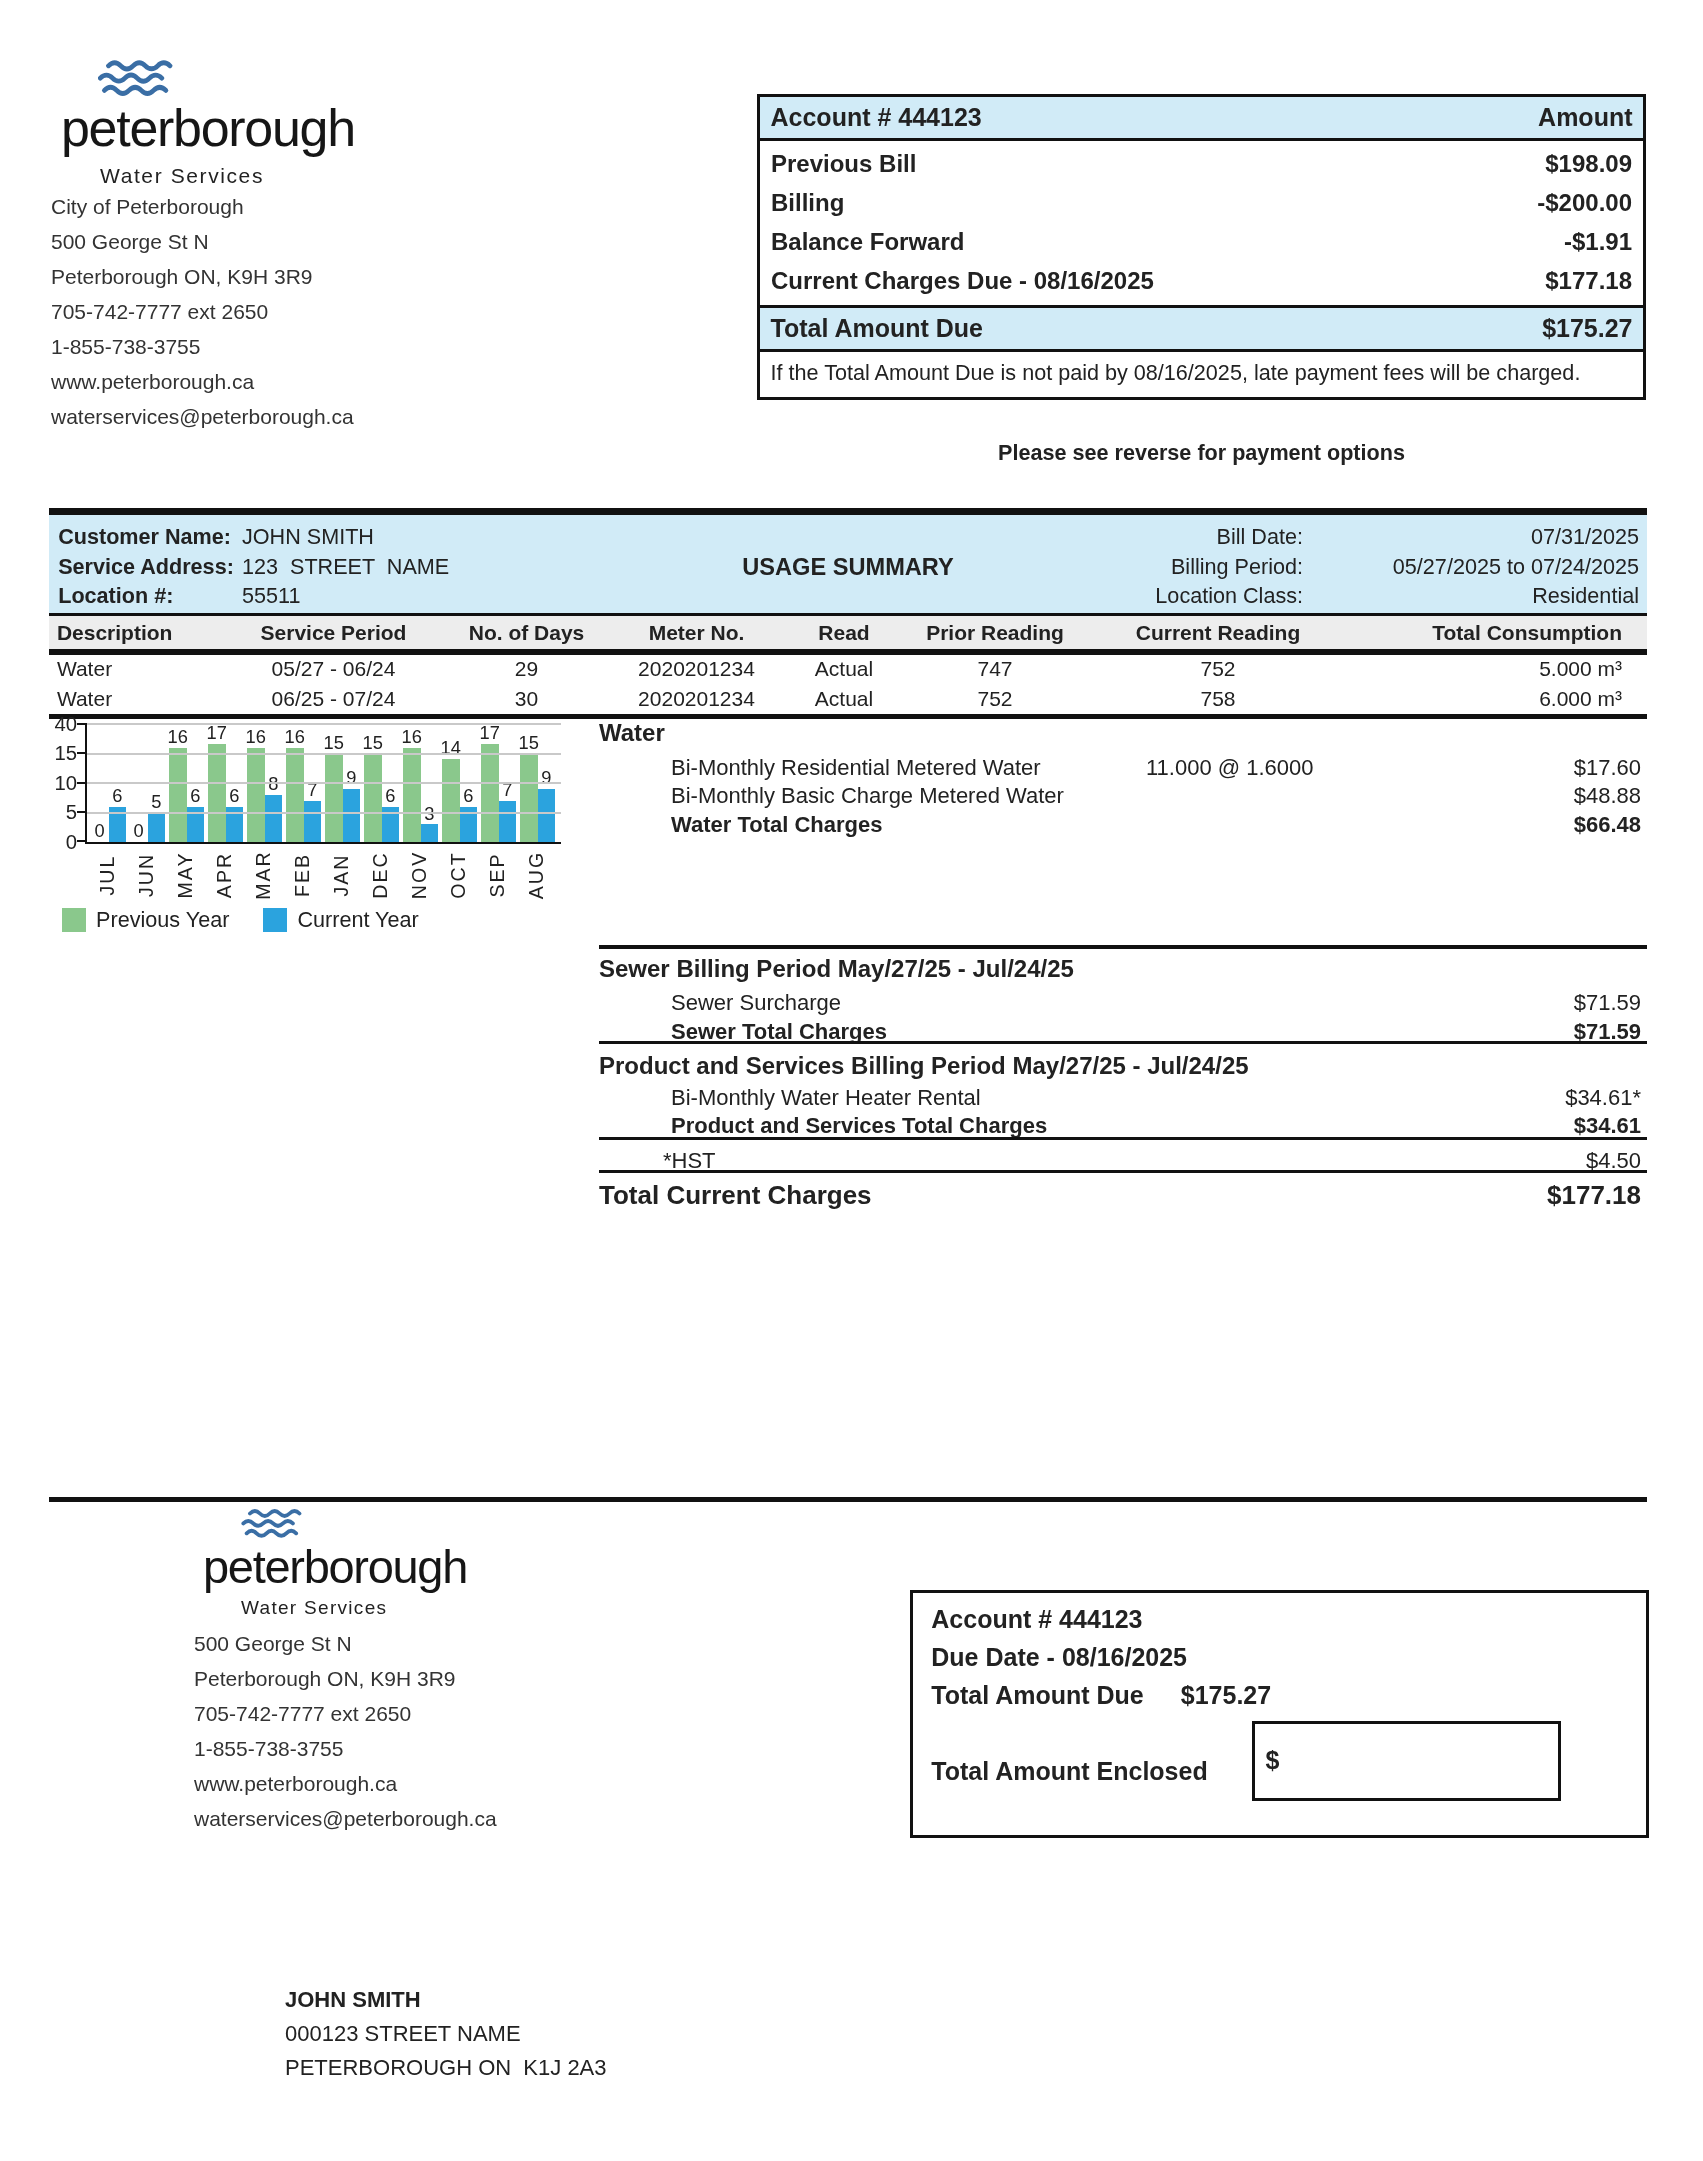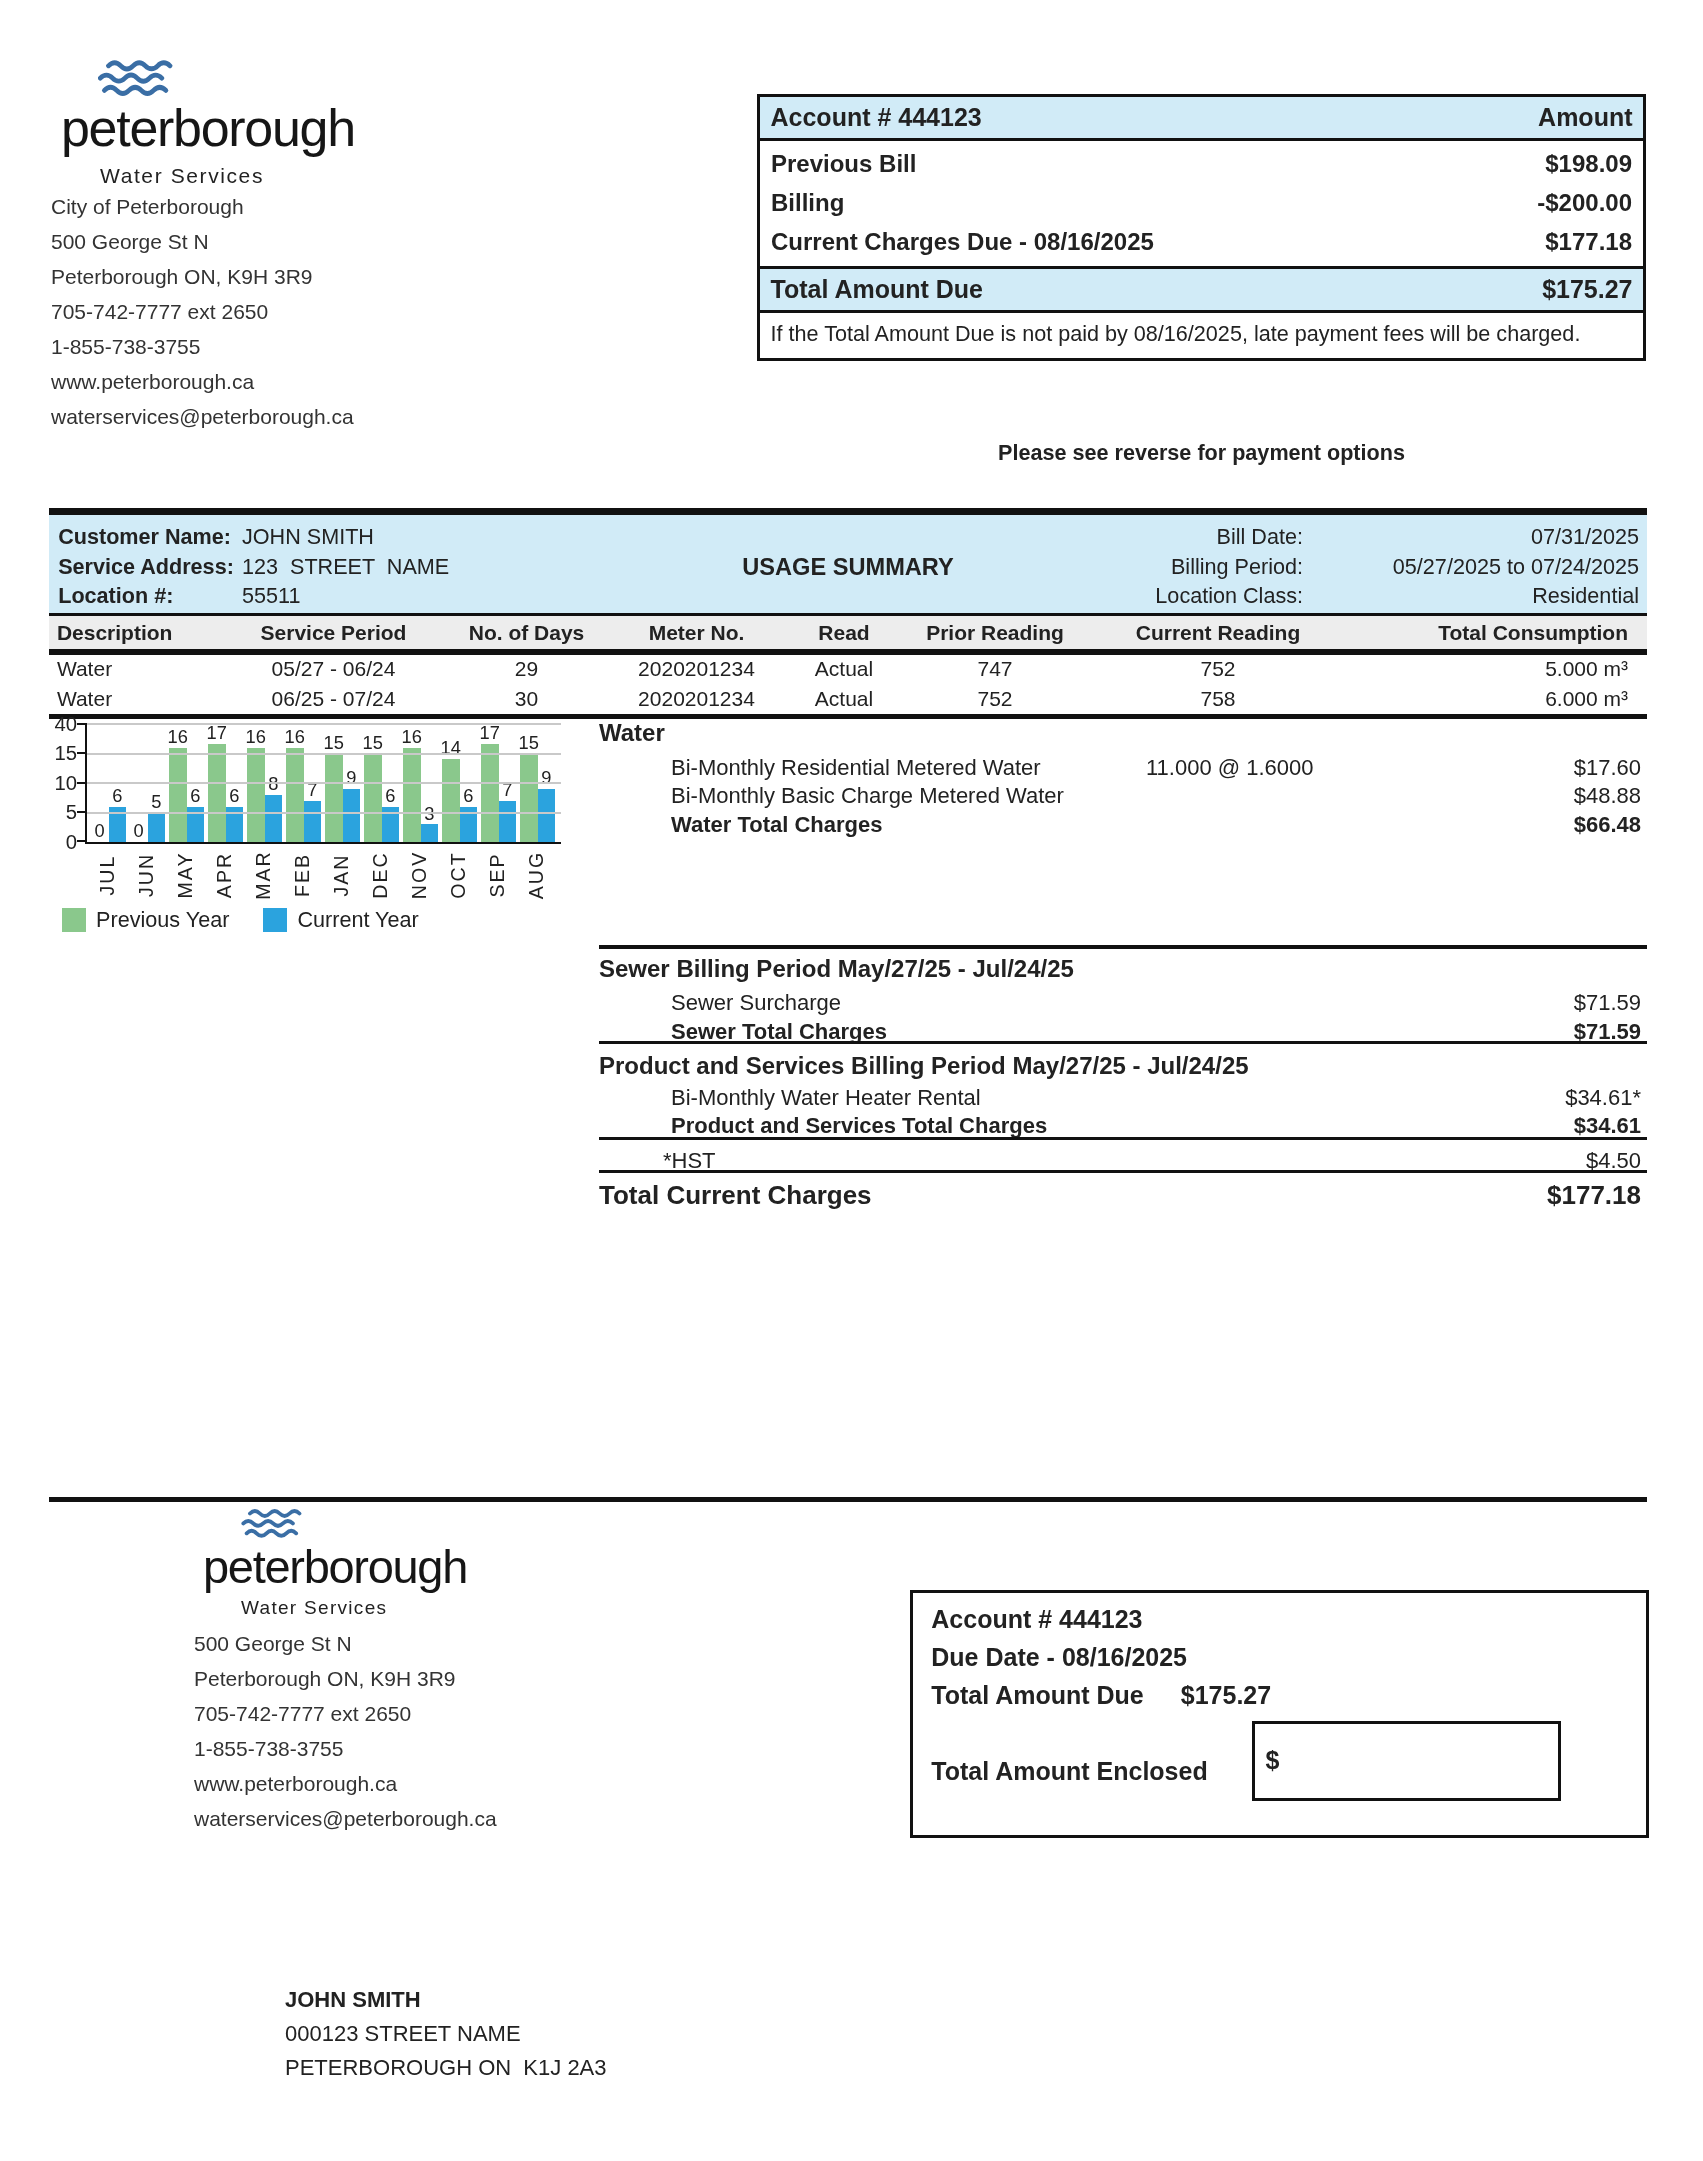--- a/index.html
+++ b/index.html
@@ -41,21 +41,21 @@
   .u-label  { position:absolute; left:9.2px;  font-weight:bold; }
   .u-value  { position:absolute; left:193px; white-space:pre; }
   .u-title  { position:absolute; left:0; right:0; text-align:center; font-weight:bold; font-size:23.6px; }
   .u-rlabel { position:absolute; left:917px; width:337px; text-align:right; font-weight:normal; }
   .u-rvalue { position:absolute; left:1267px; width:323px; text-align:right; }
   .u-grid { display:grid; grid-template-columns:183px 203px 183px 157px 138px 164px 282px 288px; align-items:center; }
   .usum-header { height:33px; font-weight:bold; font-size:21px; }
   .usum-row    { height:29.5px; font-size:21px; }
   .u-grid > div { text-align:center; }
   .u-grid > div:first-child { text-align:left; padding-left:7.9px; }
-  .u-grid > div:last-child  { text-align:right; padding-right:19px; }
+  .u-grid > div:last-child  { text-align:right; padding-right:25px; }
 
   
   .chart-ylabels { left:38px; top:724px; width:39px; height:118px; }
   .ylab  { position:absolute; right:0; width:39px; text-align:right; font-size:20.3px; }
   .chart-plot { left:85px; top:724px; width:474px; height:118px;
                 border-left:2px solid #111; border-bottom:2.6px solid #111; }
   .gridline   { position:absolute; left:0; right:0; height:2px; background:#C9C9C9; }
   .ytick-mark { position:absolute; left:-9.8px; width:9.8px; height:2px; background:#111; }
   .chart-groups { position:absolute; left:0; top:0; bottom:0; right:0; display:flex; align-items:flex-end; padding-left:2px; }
   .bar-group { width:39px; height:100%; display:flex; align-items:flex-end; justify-content:center; }
@@ -129,20 +129,24 @@
     <div class="acct-body">
       <div class="acct-row">
         <span>Previous Bill</span>
         <span>$198.09</span>
       </div>
       <div class="acct-row">
         <span>Billing</span>
         <span>-$200.00</span>
       </div>
       <div class="acct-row">
+        <span>Balance Forward</span>
+        <span>-$1.91</span>
+      </div>
+      <div class="acct-row">
         <span>Current Charges Due - 08/16/2025</span>
         <span>$177.18</span>
       </div>
     </div>
     <div class="acct-total" style="background: rgb(209, 235, 247);">
       <span>Total Amount Due</span>
       <span>$175.27</span>
     </div>
     <div class="acct-note">If the Total Amount Due is not paid by 08/16/2025, late payment fees will be charged.</div>
   </div>

